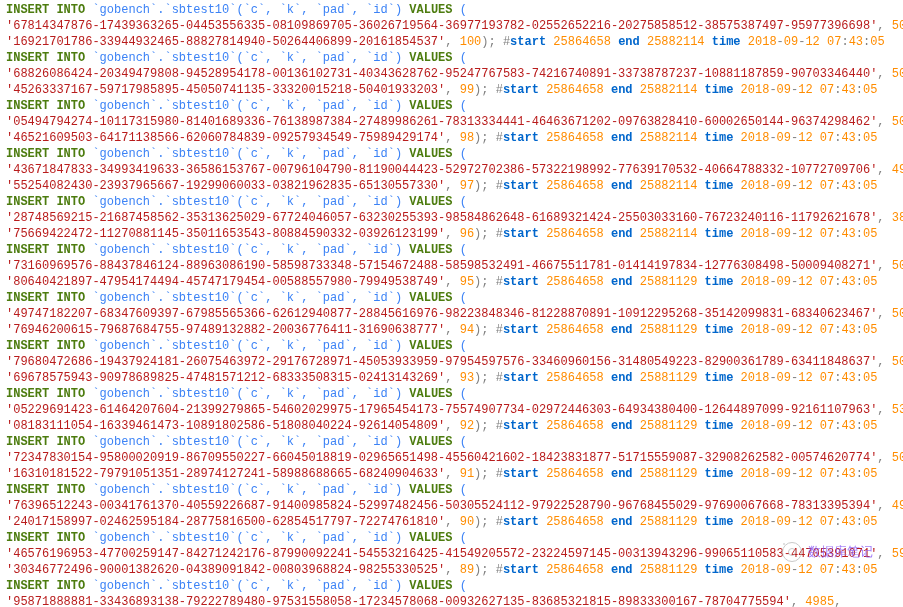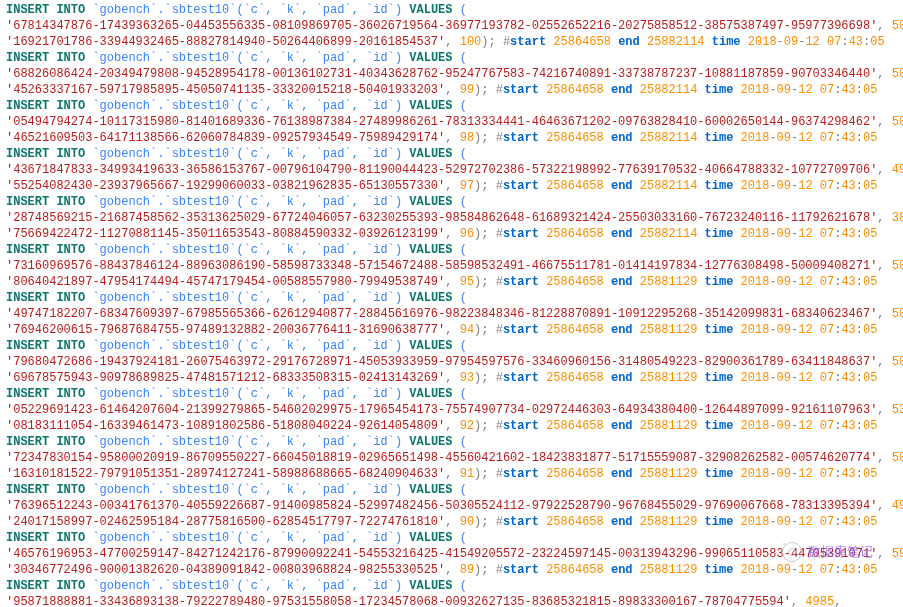--- a/index.html
+++ b/index.html
@@ -11,21 +11,21 @@
     line-height: 16px;
     color: #808080;
     width: 903px;
     overflow: hidden;
   }
   .editor {
     padding: 2px 6px;
     white-space: nowrap;
   }
   .line { white-space: nowrap; }
-  .kw { color: #0f766e; font-weight: bold; }      
+  .kw { color: #4d7c0f; font-weight: bold; }      
   .obj { color: #3b82f6; }                         
   .str { color: #b91c1c; }                         
   .num { color: #ff8c00; }                         
   .com { color: #808080; }                         
   .com-kw { color: #0066cc; font-weight: bold; }   
   .com-num { color: #ff8c00; }
   .dash { color: #808080; }
   .watermark {
     position: absolute;
     right: 30px;

